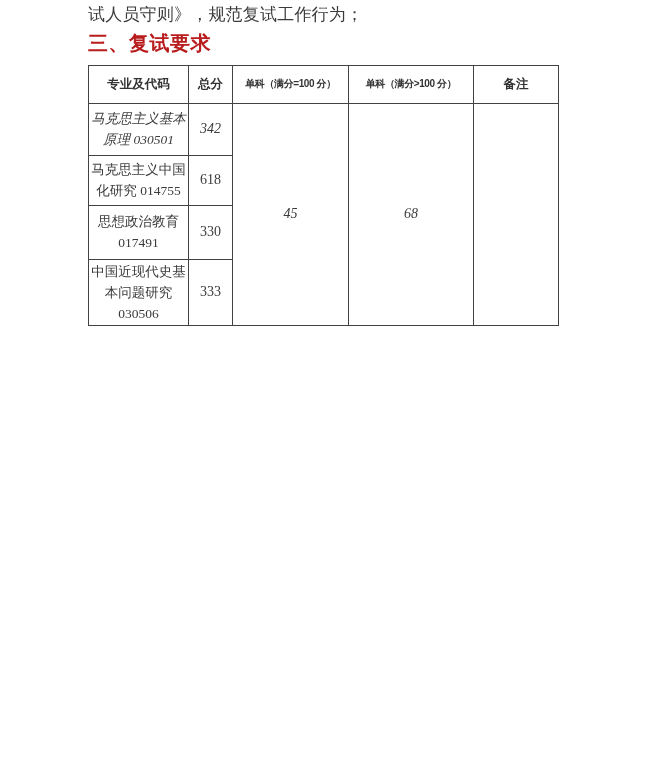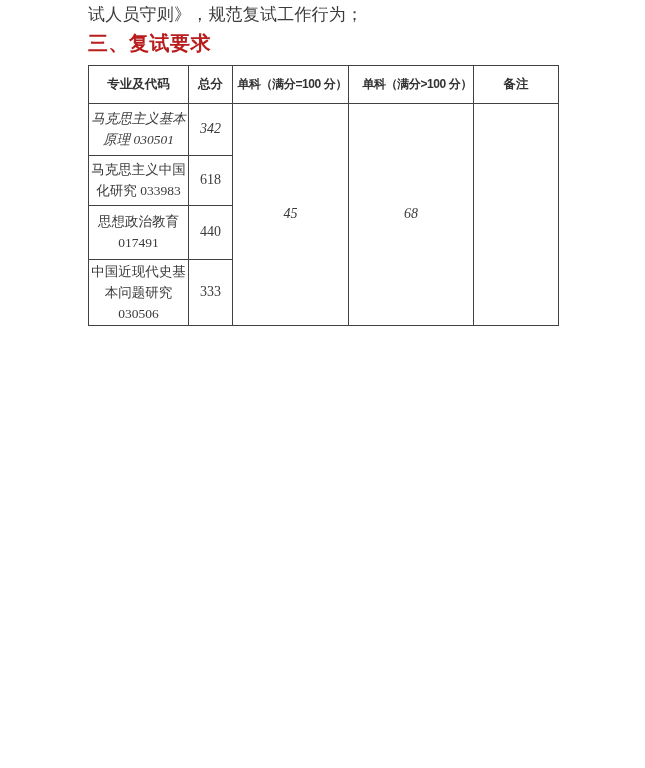--- a/index.html
+++ b/index.html
@@ -50,24 +50,23 @@
     overflow: hidden;
   }
   table.score-table th {
     font-family: "Liberation Sans", sans-serif;
     font-weight: bold;
     font-size: 12.5px;
     color: #333333;
     height: 35px;
   }
   table.score-table th.long-header {
-    font-size: 12px;
+    font-size: 10px;
     letter-spacing: -0.4px;
     white-space: nowrap;
-    text-align: right;
   }
   td.major-cell {
     font-size: 13.5px;
     line-height: 21px;
     color: #3b3b3b;
   }
   td.score-cell {
     font-size: 14px;
     color: #3b3b3b;
   }
@@ -106,26 +105,26 @@
         <th>备注</th>
       </tr>
       <tr class="data-row-1">
         <td class="major-cell">马克思主义基本原理 030501</td>
         <td class="score-cell">342</td>
         <td class="score-cell" rowspan="4">45</td>
         <td class="score-cell" rowspan="4">68</td>
         <td class="score-cell" rowspan="4"></td>
       </tr>
       <tr class="data-row-2">
-        <td class="major-cell">马克思主义中国化研究 033983</td>
+        <td class="major-cell">马克思主义中国化研究 014755</td>
         <td class="score-cell">618</td>
       </tr>
       <tr class="data-row-3">
         <td class="major-cell">思想政治教育 017491</td>
-        <td class="score-cell">440</td>
+        <td class="score-cell">330</td>
       </tr>
       <tr class="data-row-4">
         <td class="major-cell">中国近现代史基本问题研究 030506</td>
         <td class="score-cell">333</td>
       </tr>
     </tbody>
   </table>
 
 </div>
 

